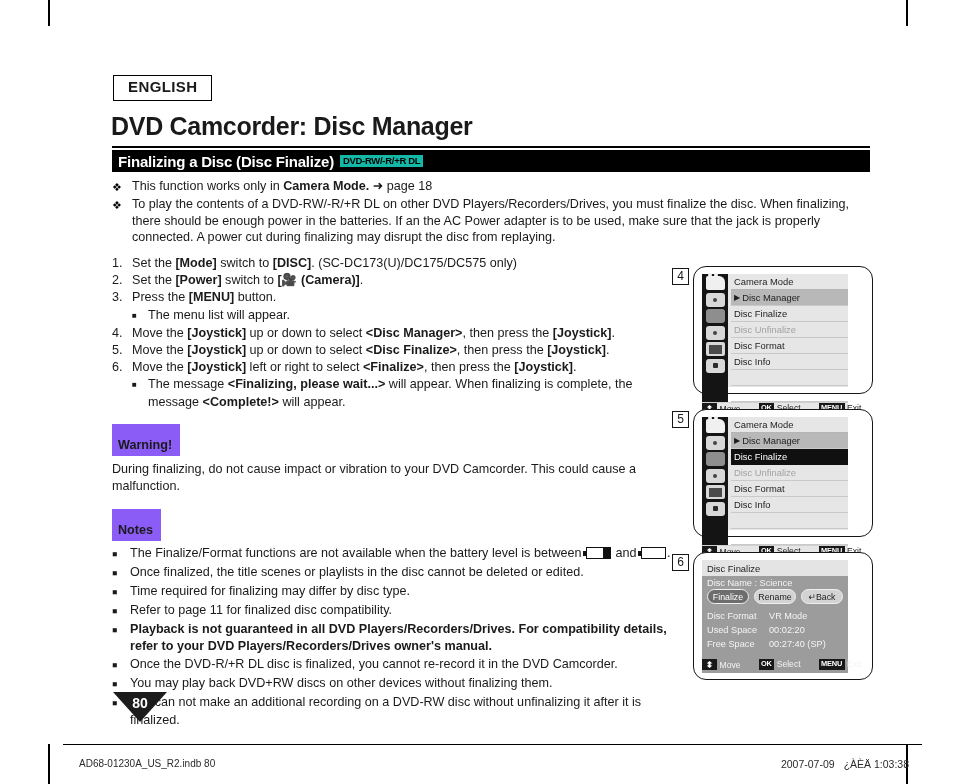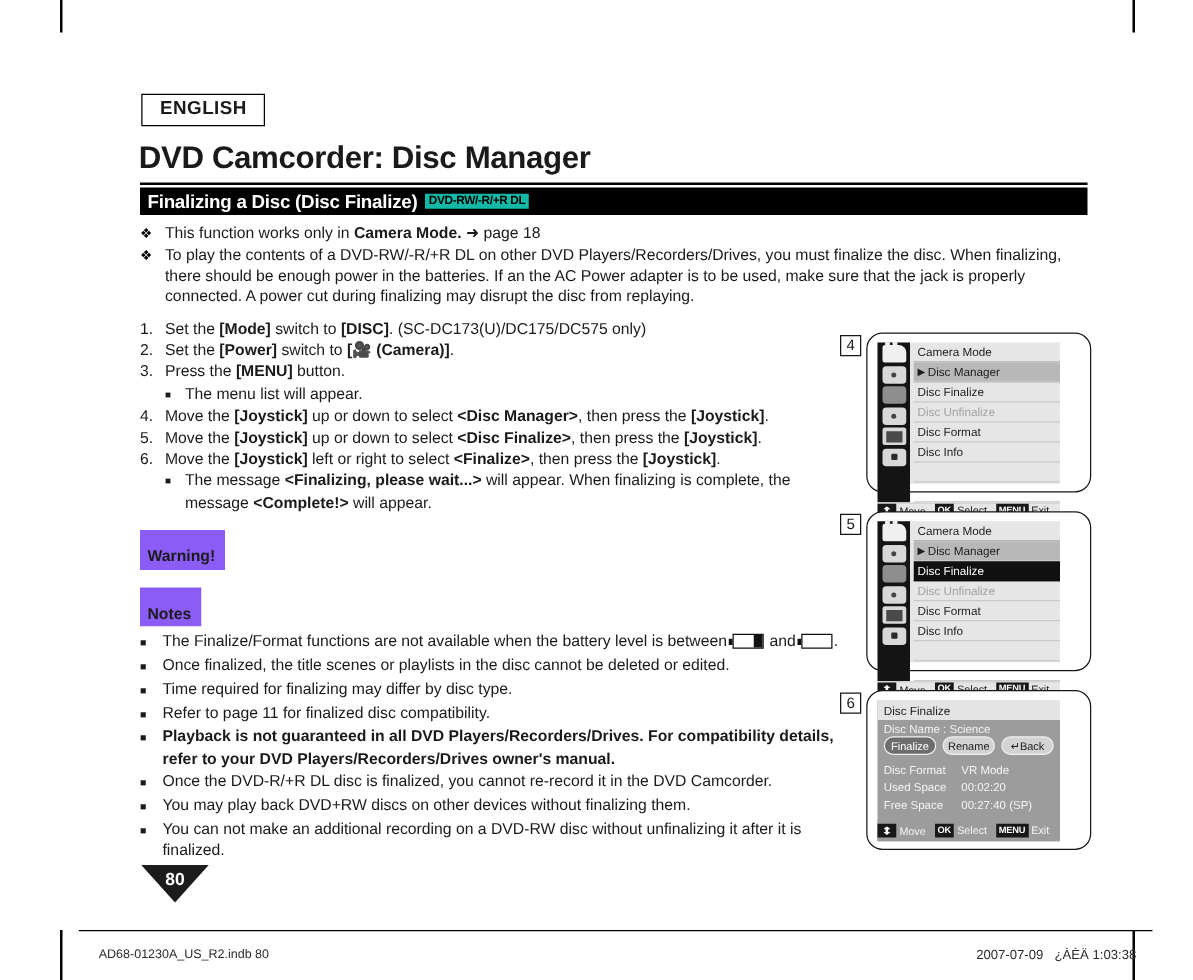--- a/index.html
+++ b/index.html
@@ -382,21 +382,21 @@
   .mrow.sel-black { background: #101010; color: #fff; border-bottom: 1px solid #101010; }
   .mrow.dim { color: #a2a2a2; }
   .mrow.blank { border-bottom: 1px solid #c9c9c9; }
   .mrow .caret { margin-right: 2px; font-size: 8px; }
 
   .lcd-foot {
     height: 17px;
     display: flex;
     align-items: center;
     justify-content: flex-start;
-    gap: 7px;
+    gap: 18px;
     background: #e6e6e6;
     font-size: 8.6px;
     border-top: 1px solid #cfcfcf;
   }
   .fitem { display: flex; align-items: center; gap: 2.5px; }
   .key {
     display: inline-block;
     background: #181818;
     color: #fff;
     font-size: 7.4px;
@@ -532,20 +532,21 @@
           <span class="txt"><span>Move the </span><b>[Joystick]</b><span> left or right to select </span><b>&lt;Finalize&gt;</b><span>, then press the </span><b>[Joystick]</b><span>.</span></span>
         </div>
         <div class="sub-item">
           <span class="sq">■</span>
           <span class="txt"><span>The message </span><b>&lt;Finalizing, please wait...&gt;</b><span> will appear. When finalizing is complete, the message </span><b>&lt;Complete!&gt;</b><span> will appear.</span></span>
         </div>
       </div>
 
     <div class="warn-wrap">
       <div class="label-chip">Warning!</div>
+      <div class="para">During finalizing, do not cause impact or vibration to your DVD Camcorder. This could cause a malfunction.</div>
     </div>
 
     <div class="notes-wrap">
       <div class="label-chip">Notes</div>
       <div id="notes-host" style="margin-top:4px;">
           <div class="note-item">
             <span class="sq">■</span>
             <span class="txt"><span>The Finalize/Format functions are not available when the battery level is between </span><span class="batt batt-half"><span class="fill"></span></span><span> and </span><span class="batt batt-empty"><span class="fill"></span></span><span>.</span></span>
           </div>
           <div class="note-item">

